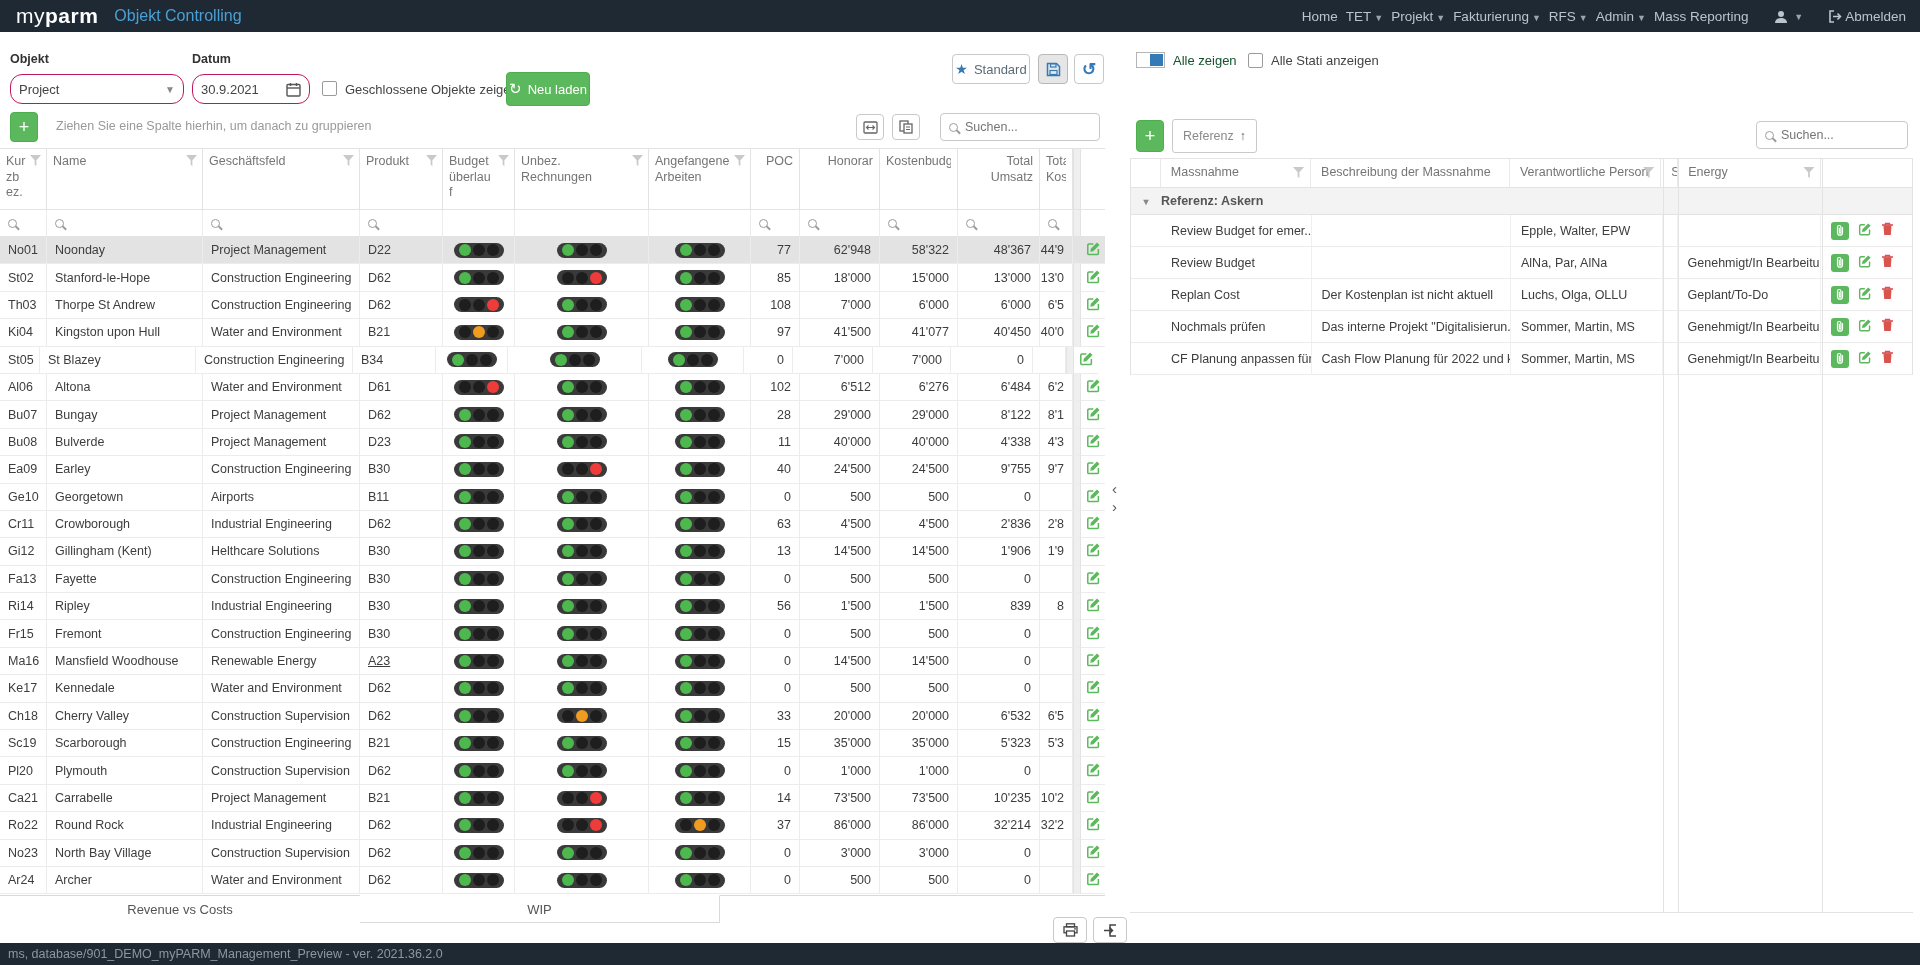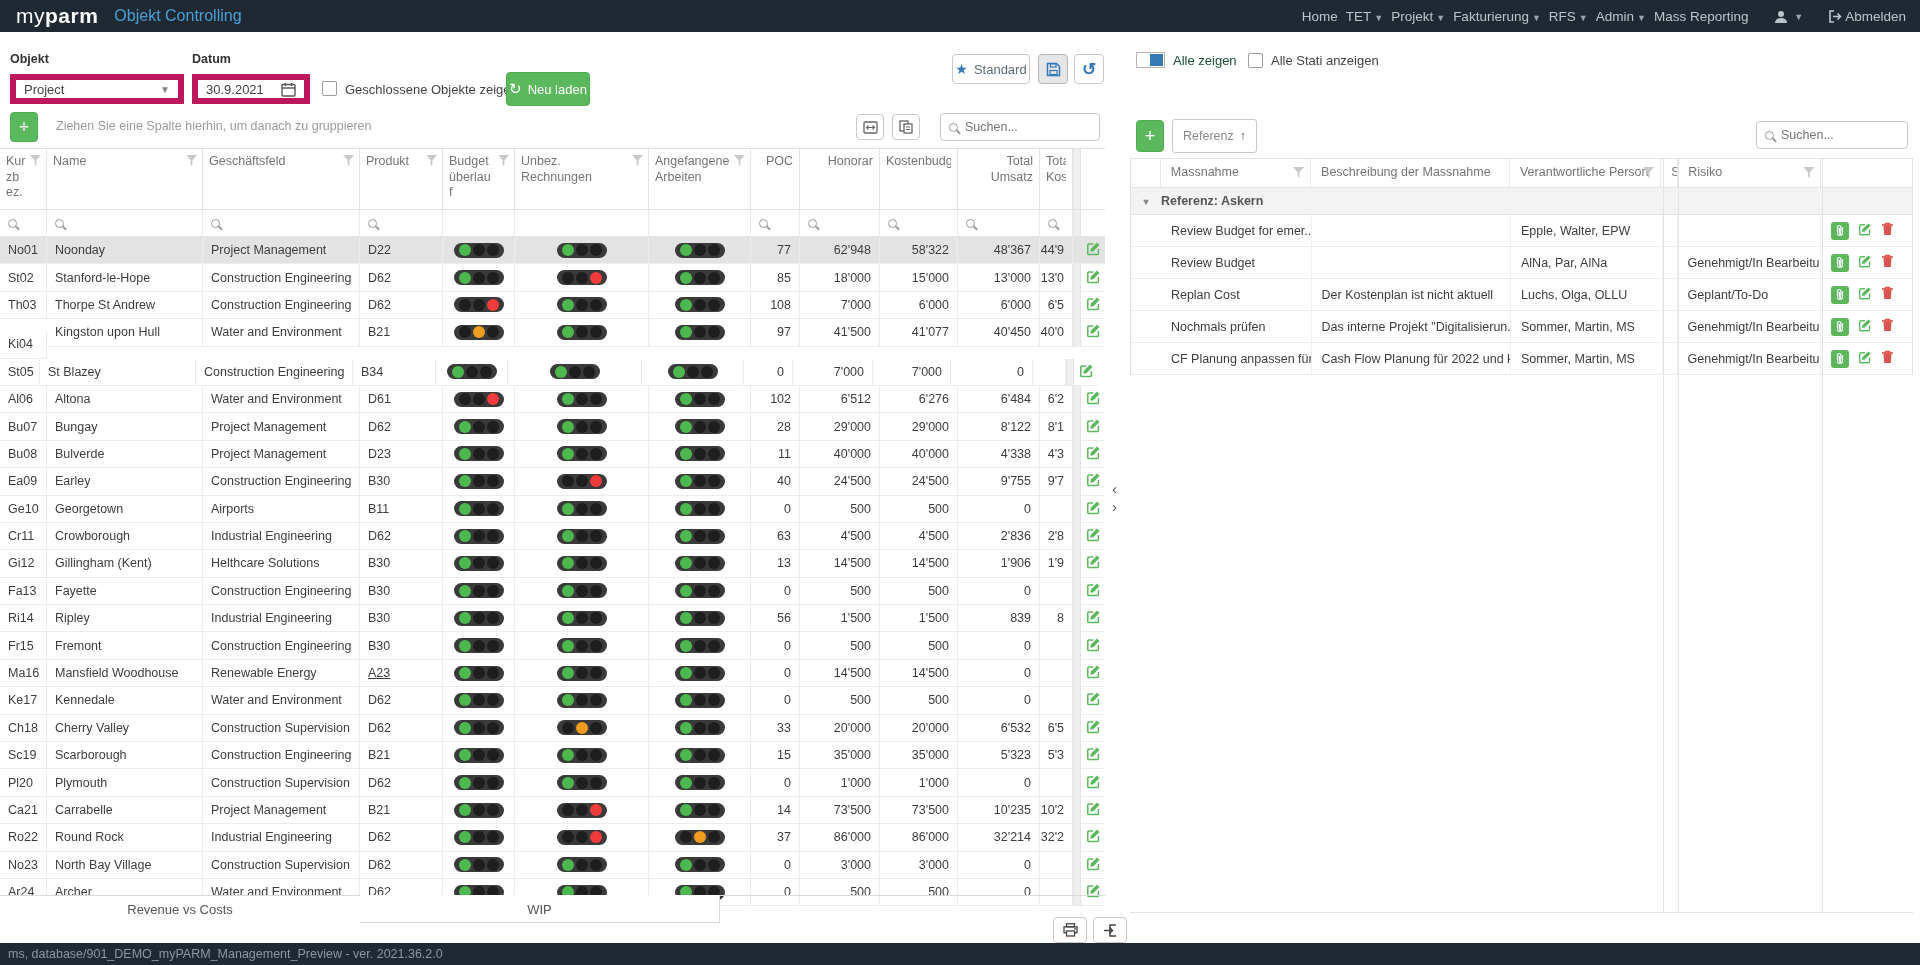--- a/index.html
+++ b/index.html
@@ -13,21 +13,21 @@
   .logo { margin-left:16px; color:#fff; font-size:21px; letter-spacing:.5px; cursor:pointer; }
   .logo .lt { font-weight:300; } .logo .lb { font-weight:700; }
   .app-title { margin-left:16px; color:#4aa0d5; font-size:16px; }
   .nav { margin-left:auto; margin-right:14px; display:flex; align-items:center; gap:25px; }
   .nav-item { color:#bcc4cb; font-size:13.5px; cursor:pointer; white-space:nowrap; }
   .nav-item .caret { font-size:9px; margin-left:3px; color:#9aa4ad; }
   .icon-btn-svg { display:inline-block; vertical-align:middle; }
 
   
   .lbl { font-weight:bold; font-size:12.5px; color:#333; }
-  .select-box, .date-box { border:6px solid #be185d; border-radius:0; background:#fff;
+  .select-box, .date-box { border:1px solid #be185d; border-radius:12px; background:#fff;
     height:30px; display:flex; align-items:center; padding:0 8px; color:#444; cursor:pointer; }
   .select-box .sel-caret { margin-left:auto; color:#888; font-size:10px; }
   .checkbox { width:15px; height:15px; border:1px solid #9b9b9b; border-radius:2px; background:#fff; cursor:pointer; }
   .btn-green { background:#5cb85c; border:1px solid #4cae4c; border-radius:4px; color:#fff;
     display:flex; align-items:center; justify-content:center; cursor:pointer; }
   .btn-white { background:#fff; border:1px solid #c9c9c9; border-radius:4px;
     display:flex; align-items:center; justify-content:center; cursor:pointer; }
   .search-box { border:1px solid #c9c9c9; border-radius:4px; background:#fff; height:28px;
     display:flex; align-items:center; padding:0 8px; }
   .search-box input { border:none; outline:none; width:100%; font-family:inherit; font-size:12.5px; color:#555; margin-left:7px; }
@@ -388,21 +388,21 @@
         <div class="dcell num" style="width: 33px;">6'5</div>
         <div class="dcell sbcol" style="width: 8px; padding: 0px;"></div>
         <div class="dcell" style="width: 24px; padding: 0px; justify-content: center; border-right: none;">
           <span style="cursor: pointer;"><svg width="15" height="15" viewBox="0 0 16 16">
               <path d="M13.2 8.6v4.6a1.3 1.3 0 0 1-1.3 1.3H3.2a1.3 1.3 0 0 1-1.3-1.3V4.5a1.3 1.3 0 0 1 1.3-1.3h4.6" fill="none" stroke="#5cb85c" stroke-width="1.6"></path>
               <path d="M11.7 1.6l2.7 2.7-6.6 6.6-3.2.5.5-3.2z" fill="#5cb85c"></path>
             </svg></span>
         </div>
       </div>
       <div class="g-row">
-        <div class="dcell" style="width: 47px; margin-top: 12px;">Ki04</div>
+        <div class="dcell" style="width: 47px;">Ki04</div>
         <div class="dcell" style="width: 156px;">Kingston upon Hull</div>
         <div class="dcell" style="width: 157px;">Water and Environment</div>
         <div class="dcell" style="width: 83px;">B21</div>
         <div class="dcell pillcell" style="width: 72px;">
           <span class="pill">
             <span class="dot"></span>
             <span class="dot on-orange"></span>
             <span class="dot"></span>
           </span>
         </div>
@@ -1264,21 +1264,21 @@
     <input placeholder="Suchen..." style="">
   </div>
 
   <div class="rgrid">
     <div class="rh" id="rg-head">
         <div class="rhcell" style="width: 30px; padding: 0px;"></div>
         <div class="rhcell" style="width: 151px;"><span>Massnahme</span><span class="funnel"></span></div>
         <div class="rhcell" style="width: 200px;"><span>Beschreibung der Massnahme</span></div>
         <div class="rhcell" style="width: 152px;"><span>Verantwortliche Person</span><span class="funnel"></span></div>
         <div class="rhcell" style="width: 15px;"><span>S</span></div>
-        <div class="rhcell" style="width: 144px;"><span>Risiko</span><span class="funnel"></span></div>
+        <div class="rhcell" style="width: 144px;"><span>Energy</span><span class="funnel"></span></div>
         <div class="rhcell" style="width: 91px; border-right: none;"></div>
       </div>
     <div class="rgroup">
       <span style="width:30px; text-align:center; color:#888; font-size:10px;">▾</span>
       <span>Referenz: Askern</span>
     </div>
     <div id="rg-body">
         <div class="rrow">
           <div class="rcell" style="width: 30px; padding: 0px; border-right: none;"></div>
           <div class="rcell" style="width: 151px;">Review Budget for emer...</div>

